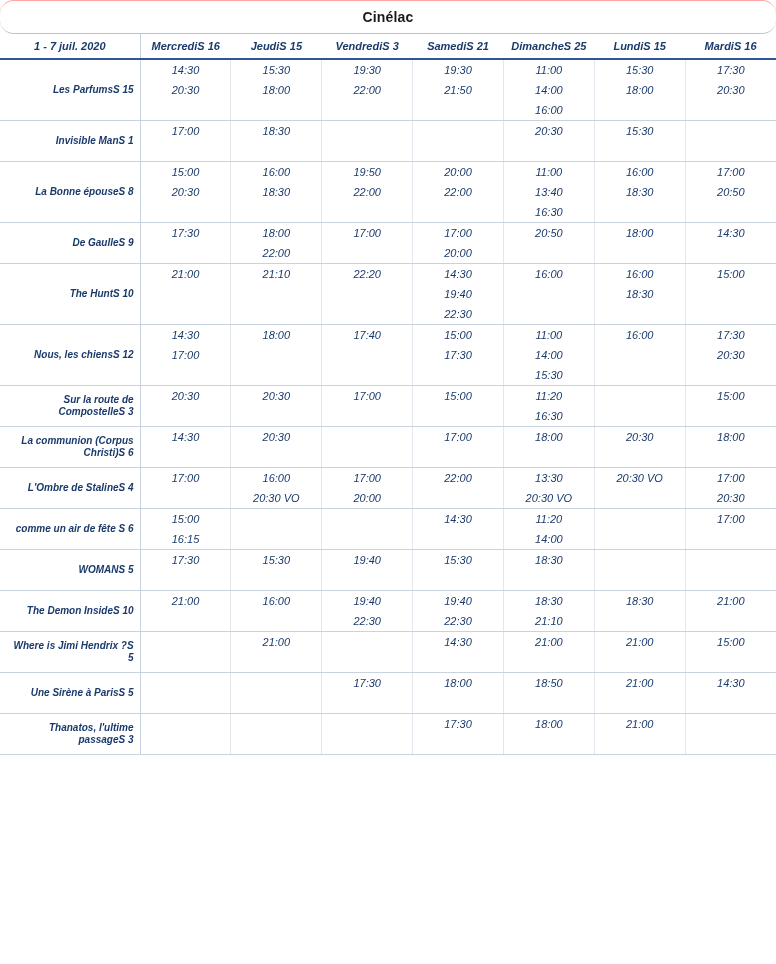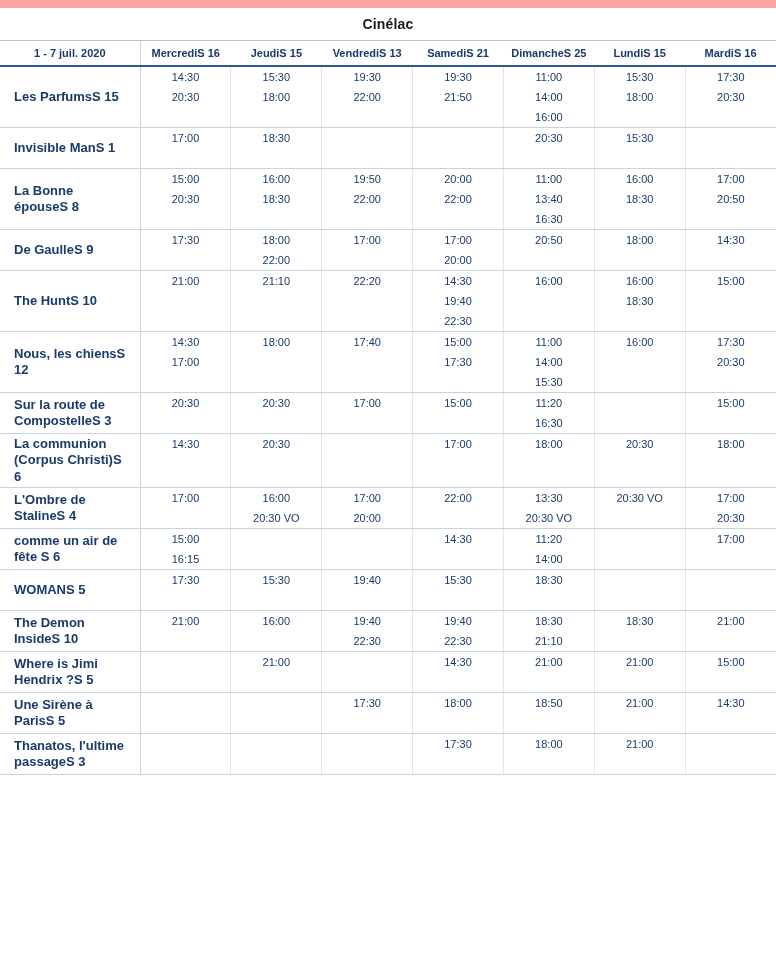--- a/index.html
+++ b/index.html
@@ -10,63 +10,65 @@
   body {
     width: 776px;
     font-family: "Liberation Sans", sans-serif;
     color: #1a3a6b;
   }
   #schedule-wrap {
     width: 776px;
   }
   .title-bar {
     height: 32px;
-    border-top: 8px solid #fca5a5;
+    border-top: 1px solid #fca5a5;
     border-bottom: 1px solid #b8c4d6;
     display: flex;
     align-items: center;
     justify-content: center;
     background: #ffffff;
+    border-radius: 14px;
   }
   .title-bar .title {
     font-size: 14px;
     font-weight: bold;
     color: #1a1a1a;
     letter-spacing: 0.2px;
   }
   table.sched {
     border-collapse: collapse;
     width: 776px;
     table-layout: fixed;
+    font-style: italic;
   }
   table.sched col.c-film { width: 140px; }
   table.sched col.c-day { width: 90.8px; }
   thead th {
     font-size: 11px;
     font-weight: bold;
     color: #1a3a6b;
     height: 24px;
     border-bottom: 2px solid #2f5596;
     background: #ffffff;
     text-align: center;
     vertical-align: middle;
     padding: 0 2px;
   }
   thead th.film-head {
     border-right: 1px solid #c9d3e0;
   }
   td.film-cell {
-    font-size: 13px;
+    font-size: 10px;
     font-weight: bold;
     color: #1a3a6b;
-    text-align: left;
+    text-align: right;
     vertical-align: middle;
     border-right: 1px solid #c9d3e0;
     border-bottom: 1px solid #c9d3e0;
-    padding: 2px 14px;
+    padding: 2px 6px;
     line-height: 1.25;
   }
   td.slot-cell {
     font-size: 11px;
     color: #1a3a6b;
     text-align: center;
     vertical-align: top;
     border-right: 1px solid #e2e7ee;
     border-bottom: 1px solid #c9d3e0;
     padding: 0;
@@ -107,21 +109,21 @@
         <col class="c-day">
         <col class="c-day">
         <col class="c-day">
         <col class="c-day">
     </colgroup>
     <thead>
       <tr>
         <th class="film-head">1 - 7 juil. 2020</th>
         <th>MercrediS 16</th>
         <th>JeudiS 15</th>
-        <th>VendrediS 13</th>
+        <th>VendrediS 3</th>
         <th>SamediS 21</th>
         <th>DimancheS 25</th>
         <th>LundiS 15</th>
         <th>MardiS 16</th>
       </tr>
     </thead>
     <tbody id="sched-body">
         <tr class="film-row">
           <td class="film-cell">Les ParfumsS 15</td>
           <td class="slot-cell">

